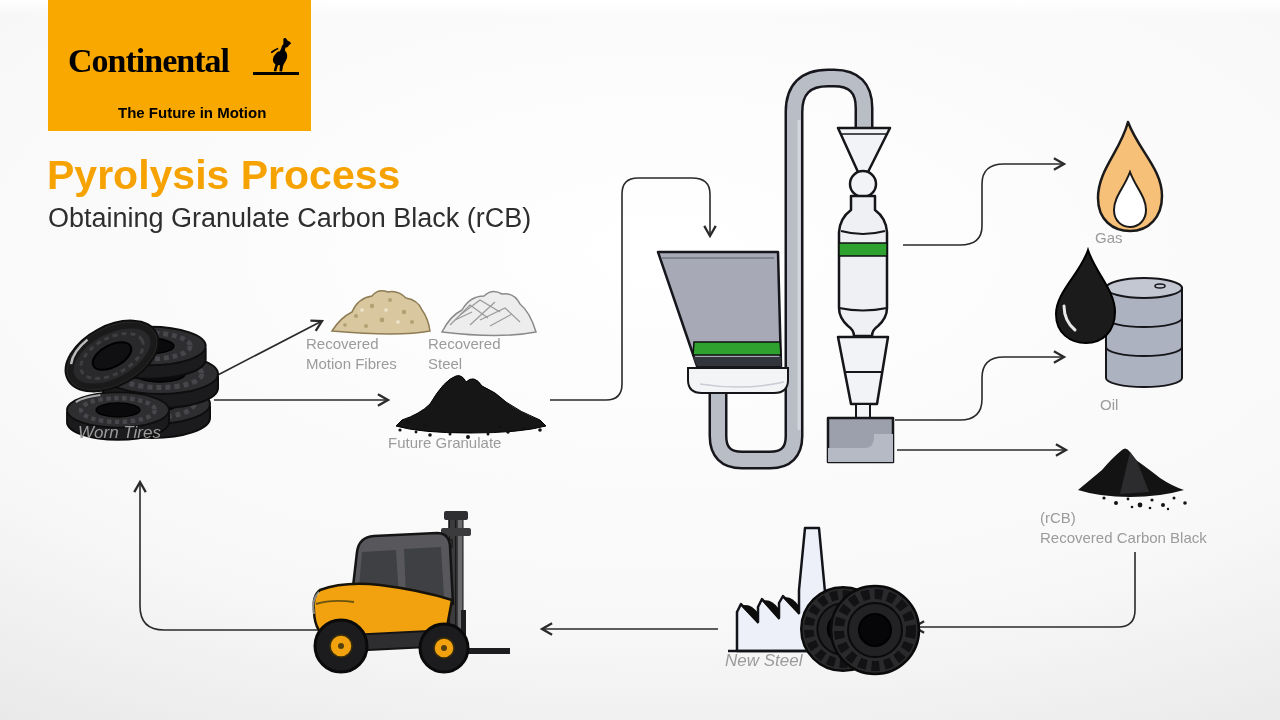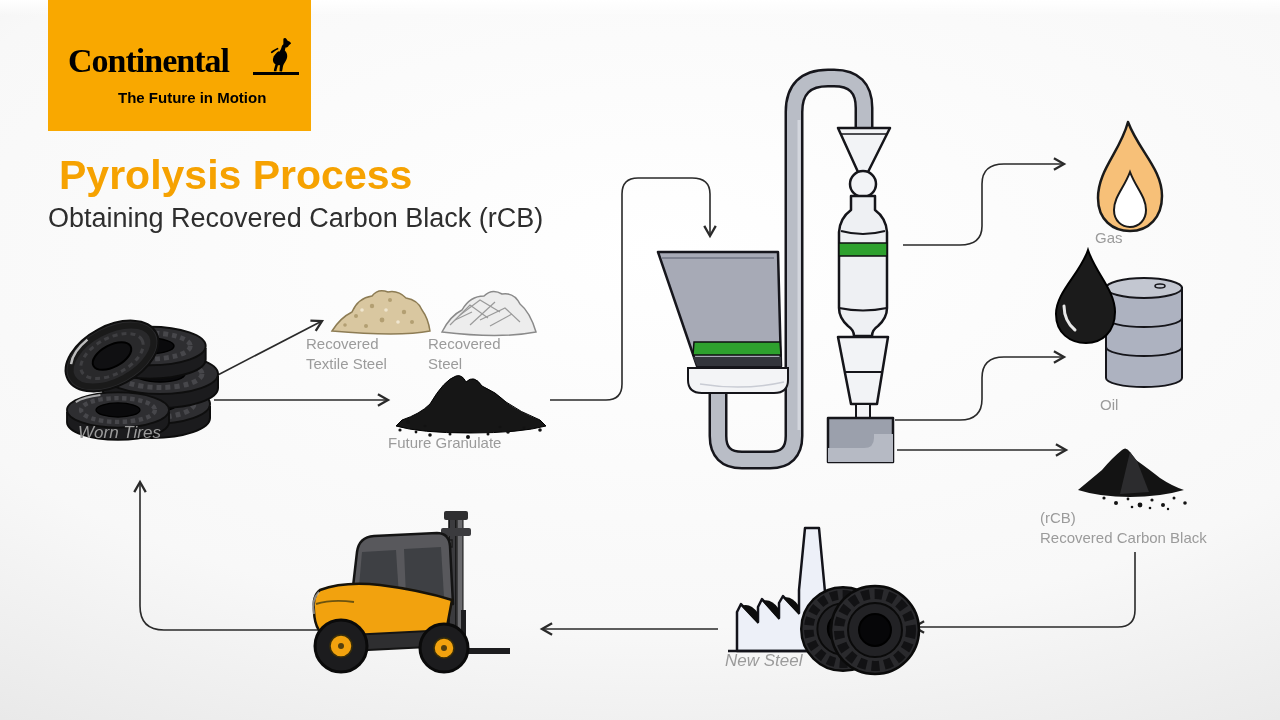--- a/index.html
+++ b/index.html
@@ -8,22 +8,22 @@
     font-family:"Liberation Sans",sans-serif;
     background:radial-gradient(120% 100% at 52% 35%, #ffffff 0%, #f8f8f8 52%, #e9e9e9 78%, #d4d4d4 100%);
   }
   .stage::before{content:"";position:absolute;top:0;left:0;right:0;height:16px;
     background:linear-gradient(#ffffff,rgba(255,255,255,0));}
   .logo-box{position:absolute;left:48px;top:0;width:263px;height:131px;background:#F9A800;}
   .logo-mark{position:absolute;left:20px;top:42px;color:#000;
     font-family:"Liberation Serif",serif;font-weight:700;font-size:34px;letter-spacing:-1px;text-align:center;}
   .logo-underline{position:absolute;right:12px;top:72px;width:46px;height:3px;background:#000;}
   .logo-horse{position:absolute;right:14px;top:38px;}
-  .logo-tagline{position:absolute;left:70px;top:89px;font-weight:700;font-size:15px;color:#000;}
-  .title{position:absolute;left:59px;top:152px;font-size:41px;font-weight:700;color:#F6A201;}
+  .logo-tagline{position:absolute;left:70px;top:104px;font-weight:700;font-size:15px;color:#000;}
+  .title{position:absolute;left:47px;top:152px;font-size:41px;font-weight:700;color:#F6A201;}
   .subtitle{position:absolute;left:48px;top:203px;font-size:27px;font-weight:400;color:#2e2e2e;}
   .lbl{position:absolute;text-align:left;color:#9b9b9b;font-size:15px;line-height:20px;}
   .lbl.big{font-size:17px;line-height:22px;font-style:italic;}
   svg.diagram{position:absolute;left:0;top:0;}
 </style>
 </head>
 <body>
 
 <div class="stage">
 
@@ -31,21 +31,21 @@
     <div class="logo-mark">Continental</div>
     <svg class="logo-horse" width="30" height="34" viewBox="0 0 24 30">
       <path fill="#000" d="M13.2,0.6 c1,-0.8 2.3,-0.6 2.9,0.4 l0.9,1.5 c1.5,0.3 2.6,1.2 3,2.4 l-1.9,1.4 c-0.6,1.4 -1.6,2 -3,2 l-0.6,2.8 c2.1,2.2 2.6,4.6 1.6,7.4 c-0.8,2.2 -2.4,3.8 -3.1,6 c-0.5,1.7 -0.4,3.4 -1,5.1 l-2.2,-0.2 c0.2,-1.9 0,-3.6 0.5,-5.4 l-1.9,0.1 c-0.4,1.8 -1.2,3.4 -1.3,5.3 l-2.3,-0.1 c0.1,-2.2 1,-4 1.4,-6.1 c-1.9,-1.3 -2.6,-3.2 -2,-5.3 c0.6,-2.2 2.5,-3.3 4.2,-4.6 c1.3,-1 2.1,-2.3 2.8,-3.8 c0.6,-1.3 0.5,-2.9 2,-3.9 z"></path>
       <path fill="none" stroke="#000" stroke-width="1.6" stroke-linecap="round" d="M8,9.5 C6,10.2 4.6,11.6 3,12.6 M9,12.5 C7.4,13.6 6.6,15.2 5.4,16.6"></path>
     </svg>
     <div class="logo-underline"></div>
     <div class="logo-tagline">The Future in Motion</div>
   </div>
 
   <div class="title">Pyrolysis Process</div>
-  <div class="subtitle">Obtaining Recovered Carbon Black (rCB)</div>
+  <div class="subtitle">Obtaining Granulate Carbon Black (rCB)</div>
 
   <svg class="diagram" width="1280" height="720" viewBox="0 0 1280 720">
     <defs>
       <marker id="ah" viewBox="0 0 10 10" refX="8" refY="5" markerWidth="9" markerHeight="9" orient="auto-start-reverse">
         <path d="M1,1 L8,5 L1,9" fill="none" stroke="#2a2a2a" stroke-width="1.6"></path>
       </marker>
       <g id="tire-side">
         <path d="M-58,2 v12 a58,20 0 0,0 116,0 v-12" fill="#1b1b1d" stroke="#0c0c0c" stroke-width="2"></path>
         <ellipse rx="58" ry="20" fill="#2e2e31" stroke="#0e0e0e" stroke-width="2"></ellipse>
         <ellipse rx="42" ry="13.5" fill="none" stroke="#47474b" stroke-width="5" stroke-dasharray="5 4"></ellipse>
@@ -238,21 +238,21 @@
         <circle cx="444" cy="648" r="24" fill="#1c1c1e" stroke="#0a0a0a" stroke-width="3"></circle>
         <circle cx="444" cy="648" r="10" fill="#F2A20E" stroke="#3a2e08" stroke-width="1.5"></circle>
         <circle cx="444" cy="648" r="3" fill="#54400f"></circle>
       </g>
     </g>
   </svg>
 
   <div class="lbl big" style="left:78px;top:422px;width:140px;">Worn Tires</div>
   <div class="lbl" style="left:306px;top:334px;width:152px;">
     <div>Recovered</div>
-    <div>Textile Steel</div>
+    <div>Motion Fibres</div>
   </div>
   <div class="lbl" style="left:428px;top:334px;width:130px;">
     <div>Recovered</div>
     <div>Steel</div>
   </div>
   <div class="lbl" style="left:388px;top:433px;width:165px;">Future Granulate</div>
   <div class="lbl" style="left:1095px;top:228px;width:70px;">Gas</div>
   <div class="lbl" style="left:1100px;top:395px;width:66px;">Oil</div>
   <div class="lbl" style="left:1040px;top:508px;width:185px;">
     <div>(rCB)</div>

